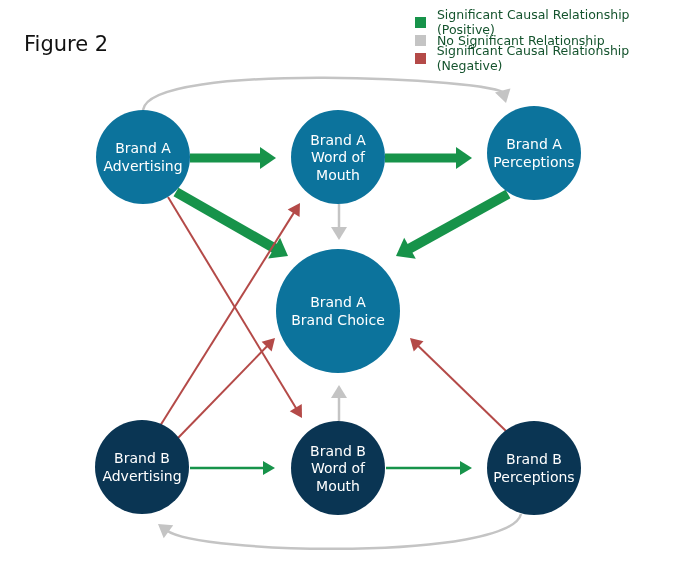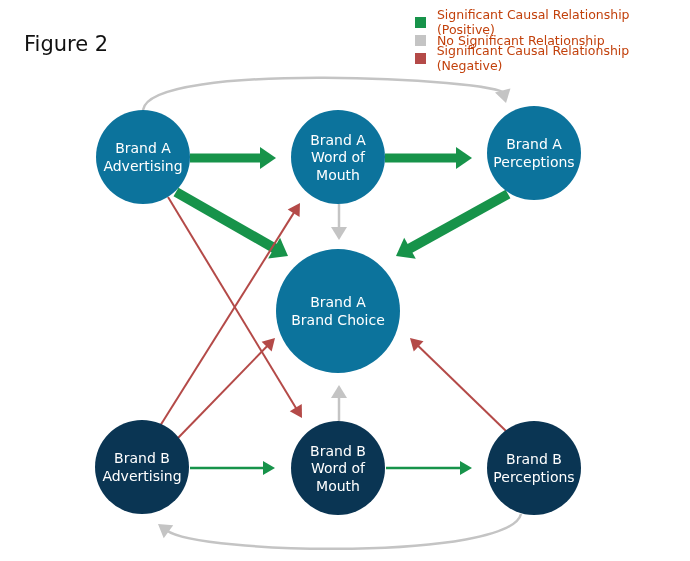--- a/index.html
+++ b/index.html
@@ -3,21 +3,21 @@
 <meta charset="utf-8">
 <style>
   html, body { margin: 0; padding: 0; background: #ffffff; }
   body { width: 690px; height: 561px; position: relative; overflow: hidden;
          font-family: "Liberation Sans", "DejaVu Sans", sans-serif; }
   .figure-title { position: absolute; left: 24px; top: 32px; font-size: 21px;
                   color: #111; font-family: "DejaVu Sans", sans-serif; letter-spacing: 0px; }
   .legend { position: absolute; left: 415px; top: 13px; }
   .legend-item { display: flex; align-items: center; height: 18px; }
   .legend-swatch { width: 11px; height: 11px; margin-right: 11px; display: inline-block; }
-  .legend-label { font-size: 12.5px; color: #c2410c; font-family: "DejaVu Sans", sans-serif; }
+  .legend-label { font-size: 12.5px; color: #14532d; font-family: "DejaVu Sans", sans-serif; }
   svg#diagram { position: absolute; left: 0; top: 0; }
   .node-label { fill: #ffffff; font-family: "DejaVu Sans", sans-serif; font-size: 14px; text-anchor: middle; }
 </style>
 </head>
 <body>
 
 <div class="figure-title">Figure 2</div>
 
 <div class="legend">
   <div class="legend-item">

